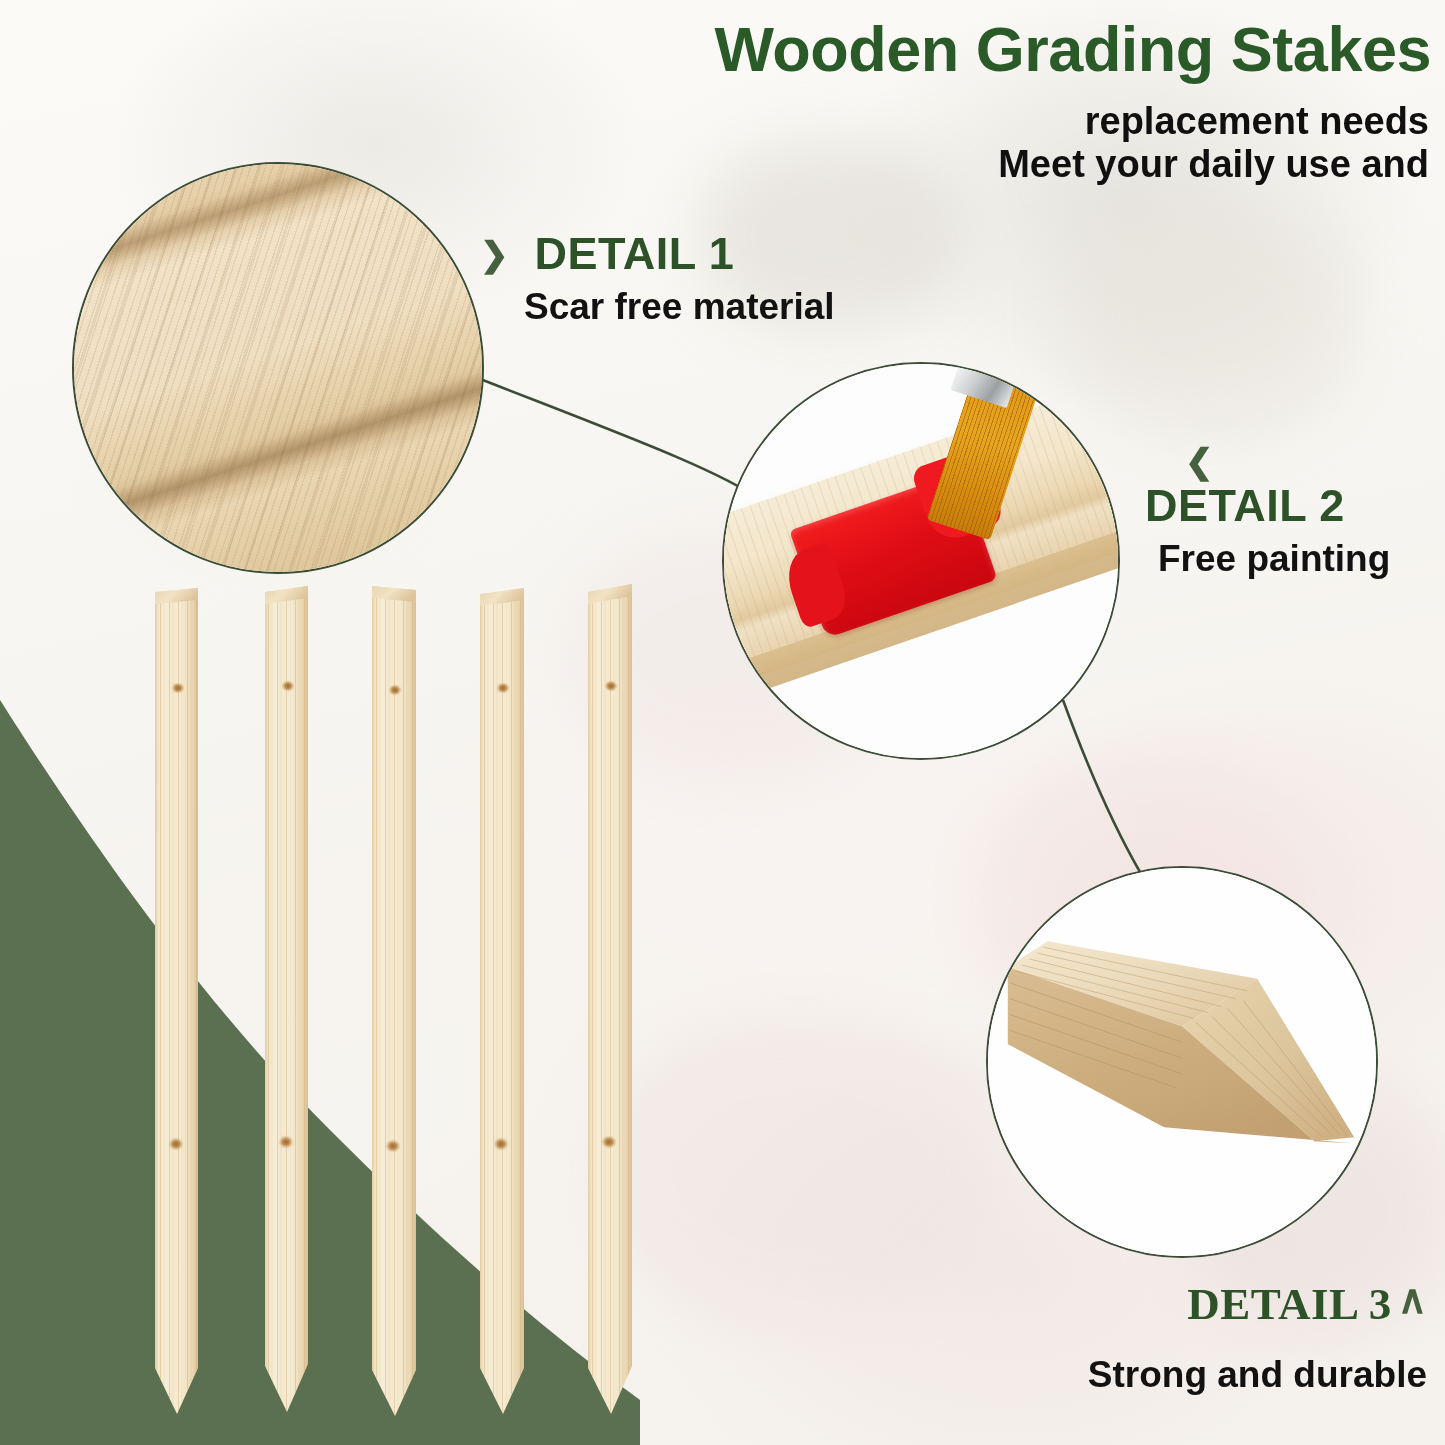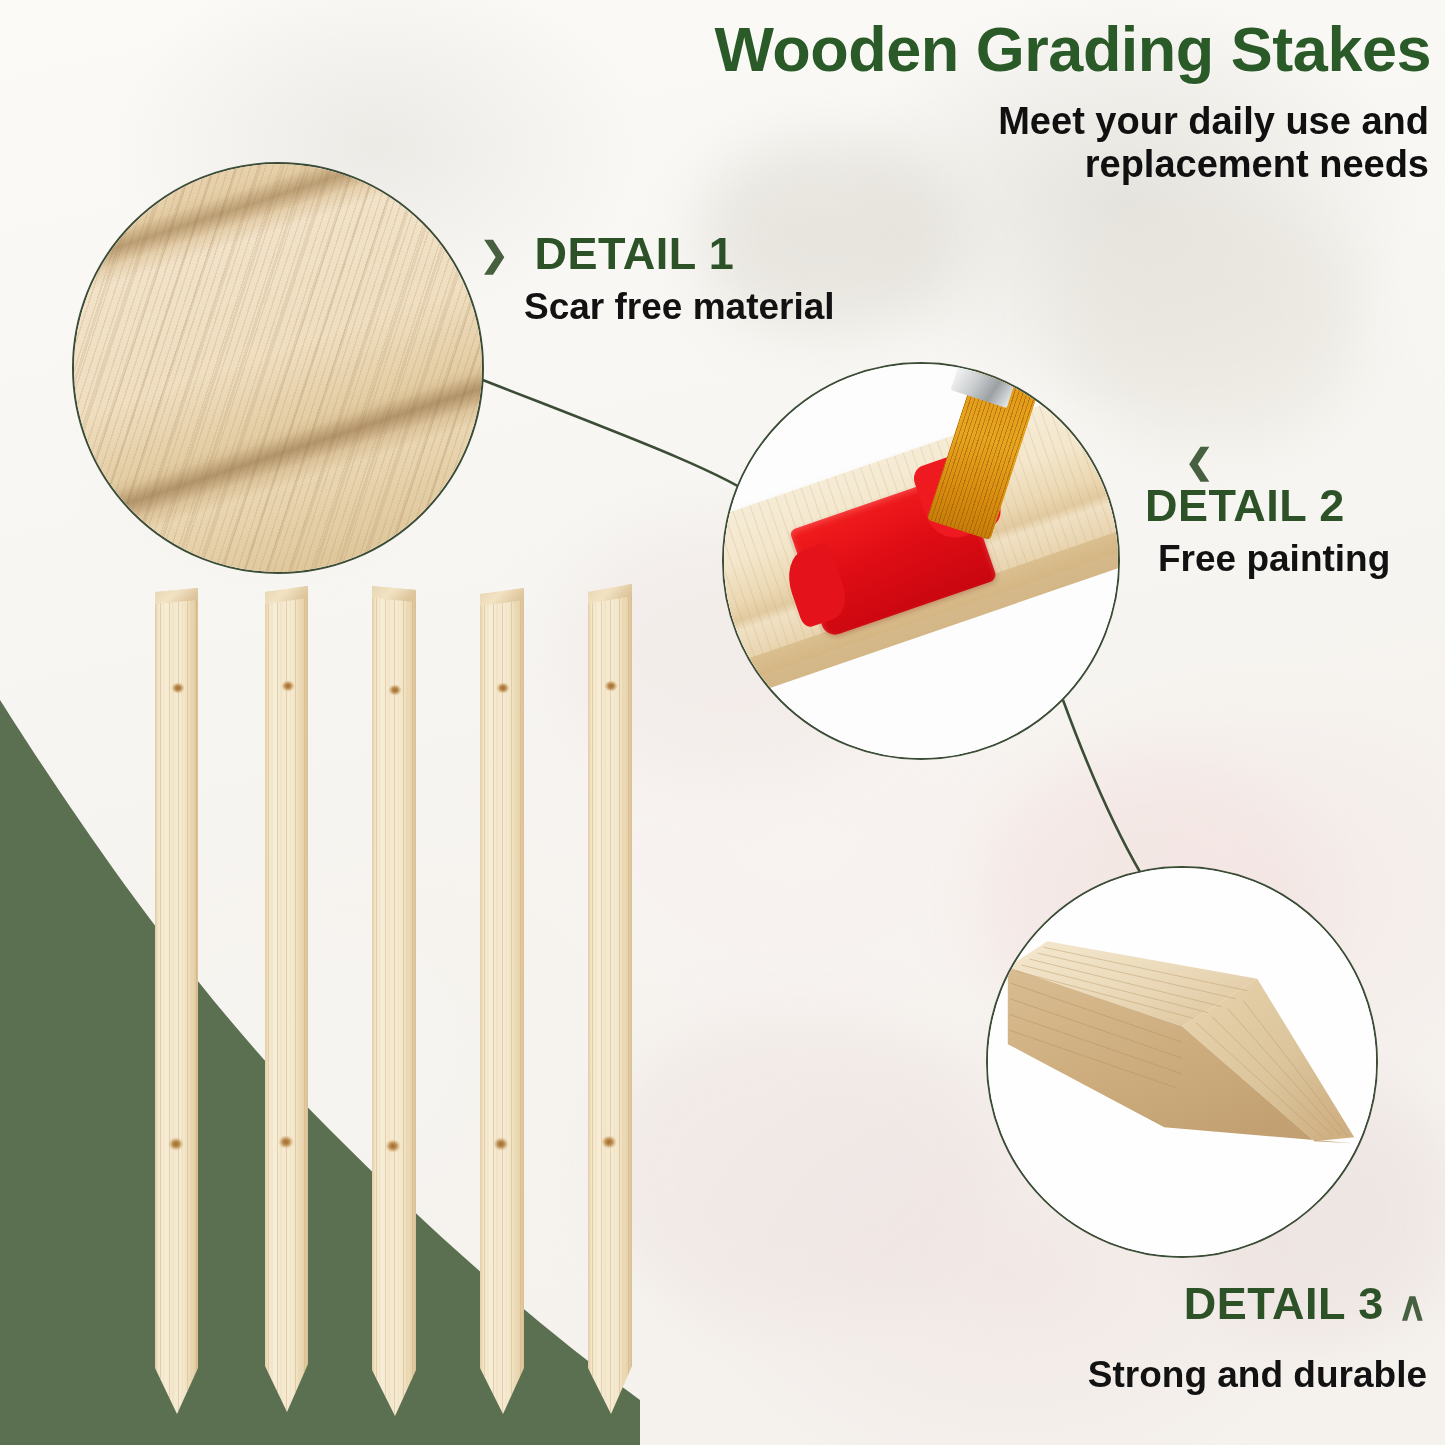--- a/index.html
+++ b/index.html
@@ -294,41 +294,41 @@
       <path d="M438,14 L482,6 L482,788 L461,836 L438,790 Z" fill="url(#stk)"></path>
       <path d="M438,14 L482,6 L482,788 L461,836 L438,790 Z" fill="url(#grain)"></path>
       <path d="M438,14 L482,6 L482,18 L438,26 Z" fill="url(#stktop)"></path>
       <ellipse cx="461" cy="108" rx="7" ry="6" fill="url(#knot)"></ellipse>
       <ellipse cx="459" cy="564" rx="8" ry="7" fill="url(#knot)"></ellipse>
     </g>
   </svg>
 
   <div class="title">Wooden Grading Stakes</div>
   <div class="subtitle">
+    <div>replacement needs</div>
     <div>Meet your daily use and</div>
-    <div>replacement needs</div>
   </div>
 
   <div style="position:absolute;left:480px;top:228px;">
     <div style="display:flex;align-items:center;gap:14px;">
       <span class="chev" style="font-size:34px;line-height:1;">❯</span>
       <span class="d-head">DETAIL 1</span>
     </div>
     <div class="d-sub" style="margin-top:6px;margin-left:44px;">Scar free material</div>
   </div>
 
   <div style="position:absolute;left:1133px;top:444px;">
     <div style="margin-left:52px;margin-bottom:2px;">
       <span class="chev" style="font-size:34px;line-height:1;">❮</span>
     </div>
     <div class="d-head">DETAIL 2</div>
     <div class="d-sub" style="margin-top:6px;margin-left:25px;">Free painting</div>
   </div>
 
   <div style="position:absolute;right:18px;top:1278px;text-align:right;">
-    <div style="display:flex;align-items:flex-end;justify-content:flex-end;gap:14px;">
+    <div style="display:flex;align-items:center;justify-content:flex-end;gap:6px;font-family:Liberation Serif, serif;">
       <span class="d-head">DETAIL 3</span>
       <span class="chev" style="font-size:40px;line-height:1;position:relative;top:-4px;">∧</span>
     </div>
     <div class="d-sub" style="margin-top:24px;">Strong and durable</div>
   </div>
 
 </div>
 
 </body></html>

